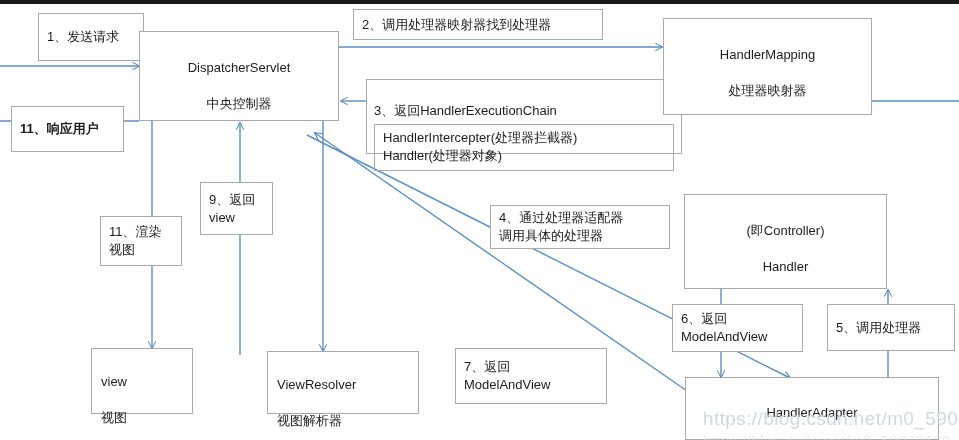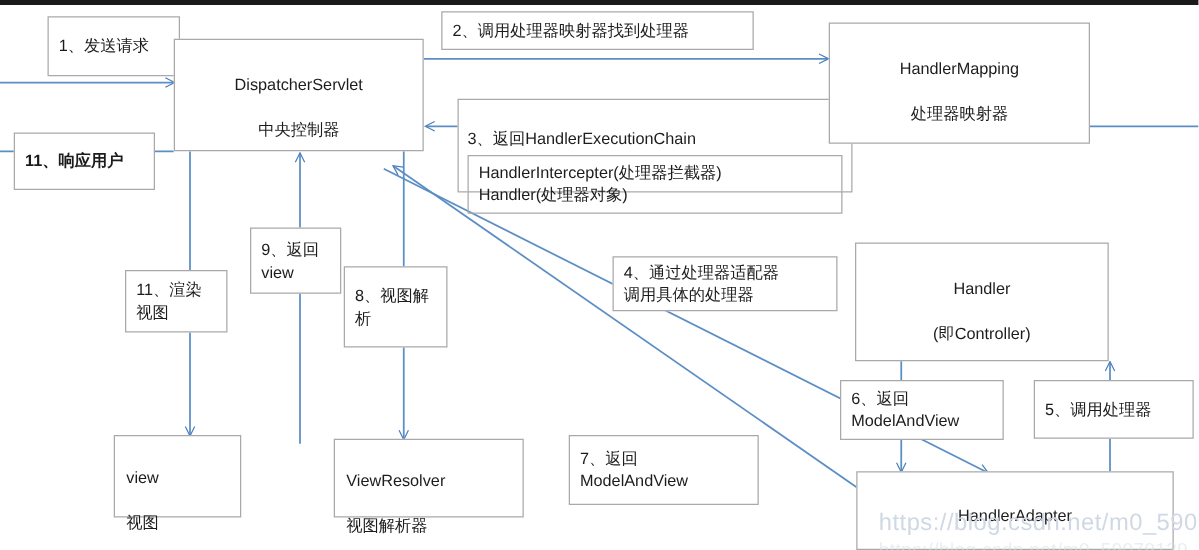--- a/index.html
+++ b/index.html
@@ -114,42 +114,40 @@
 调用具体的处理器</div>
 
   <div class="box solidbg midv" style="left:827px;top:304px;width:128px;height:47px;">5、调用处理器</div>
 
   <div class="box solidbg midv" style="left:654px;top:304px;width:131px;height:48px;margin-left:18px;">6、返回
 ModelAndView</div>
 
   <div class="box solidbg midv" style="left:455px;top:348px;width:152px;height:56px;">7、返回
 ModelAndView</div>
 
-  <div class="box solidbg midv" style="left:275px;top:213px;width:83px;height:65px;">8、视图解
-析</div>
 
   <div class="box solidbg midv" style="left:200px;top:146px;width:73px;height:53px;margin-top:36px;">9、返回
 view</div>
 
   <div class="box solidbg midv" style="left:100px;top:216px;width:82px;height:50px;">11、渲染
 视图</div>
 
   <div class="box solidbg center" style="left:139px;top:31px;width:200px;height:90px;padding-top:9px;">
     <div>DispatcherServlet</div>
     <div>中央控制器</div>
   </div>
 
   <div class="box solidbg center" style="left:663px;top:18px;width:209px;height:97px;padding-top:9px;">
     <div>HandlerMapping</div>
     <div>处理器映射器</div>
   </div>
 
   <div class="box solidbg center" style="left:684px;top:194px;width:203px;height:95px;padding-top:9px;">
+    <div>(即Controller)</div>
     <div>Handler</div>
-    <div>(即Controller)</div>
   </div>
 
   <div class="box solidbg center" style="left:685px;top:377px;width:254px;height:63px;padding-top:8px;">
     <div>HandlerAdapter</div>
     <div>(处理器适配器)</div>
   </div>
 
   <div class="box solidbg" style="left:222px;top:351px;width:152px;height:63px;padding:6px 9px;margin-left:45px;">
     <div>ViewResolver</div>
     <div>视图解析器</div>

